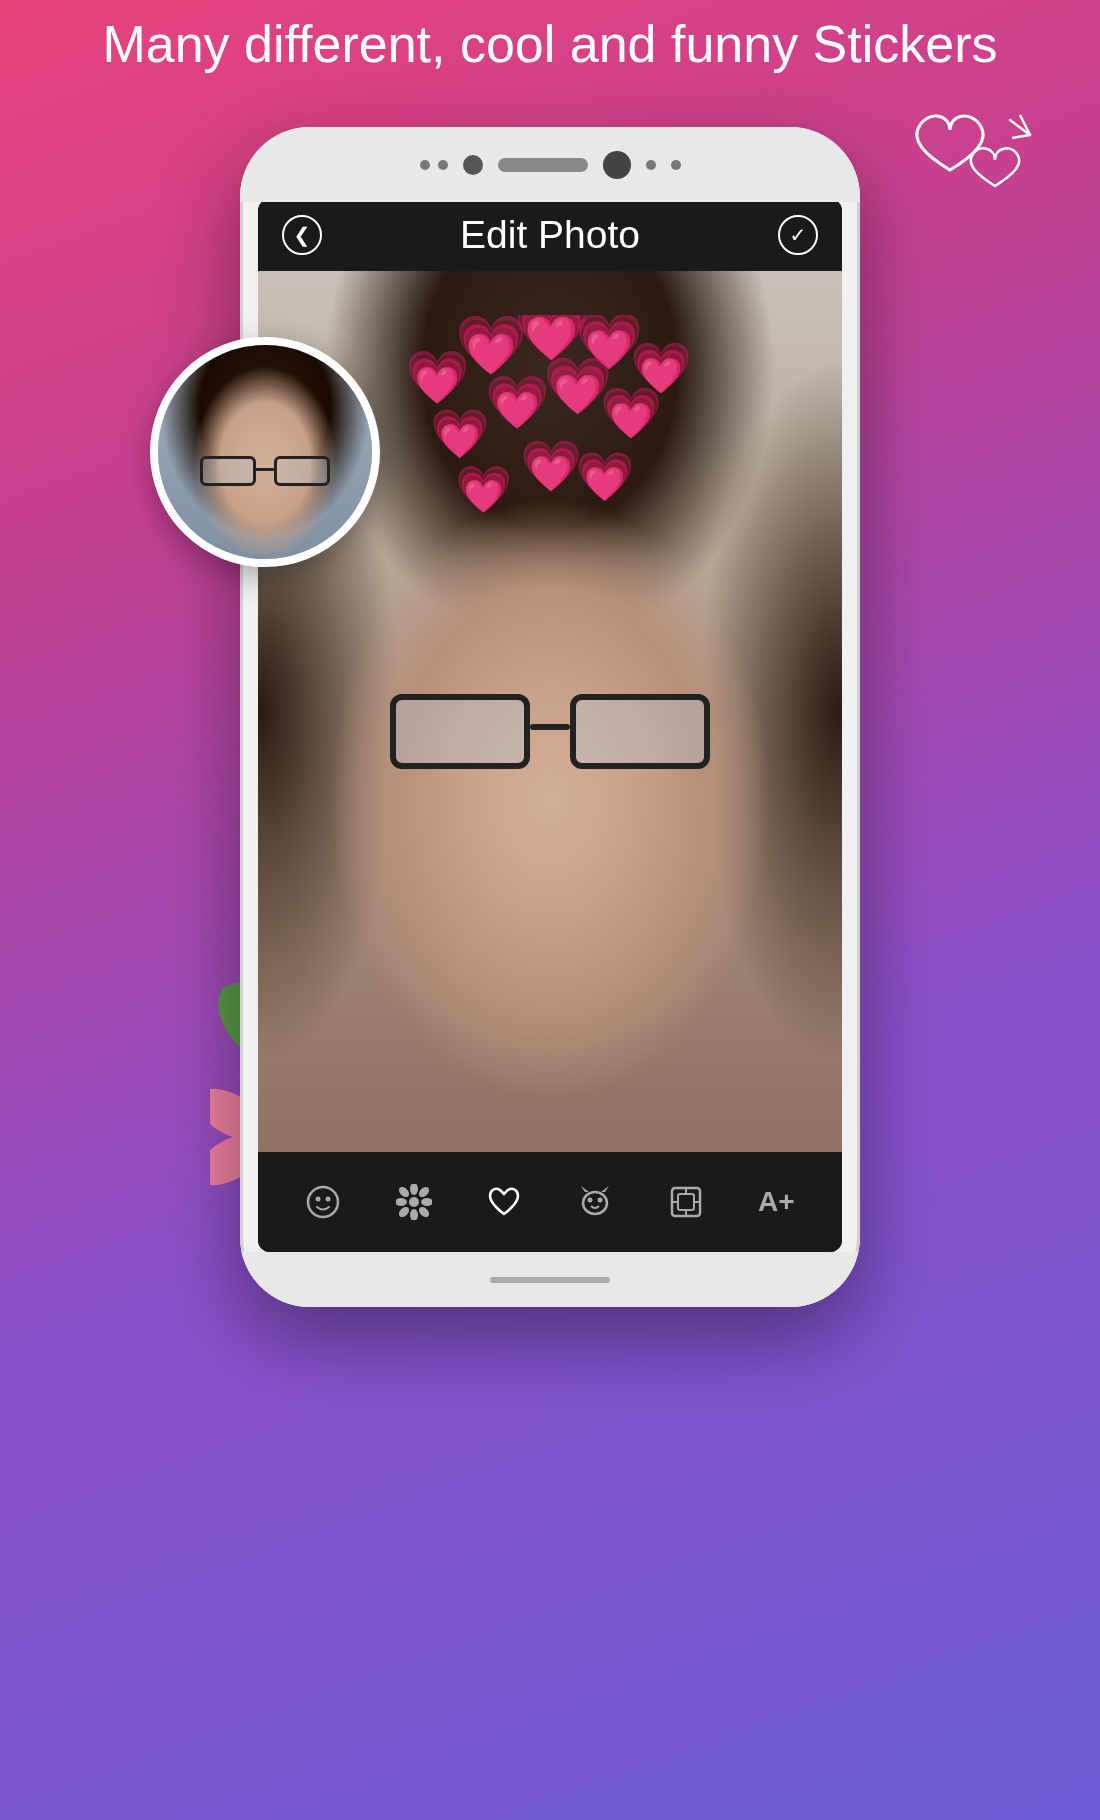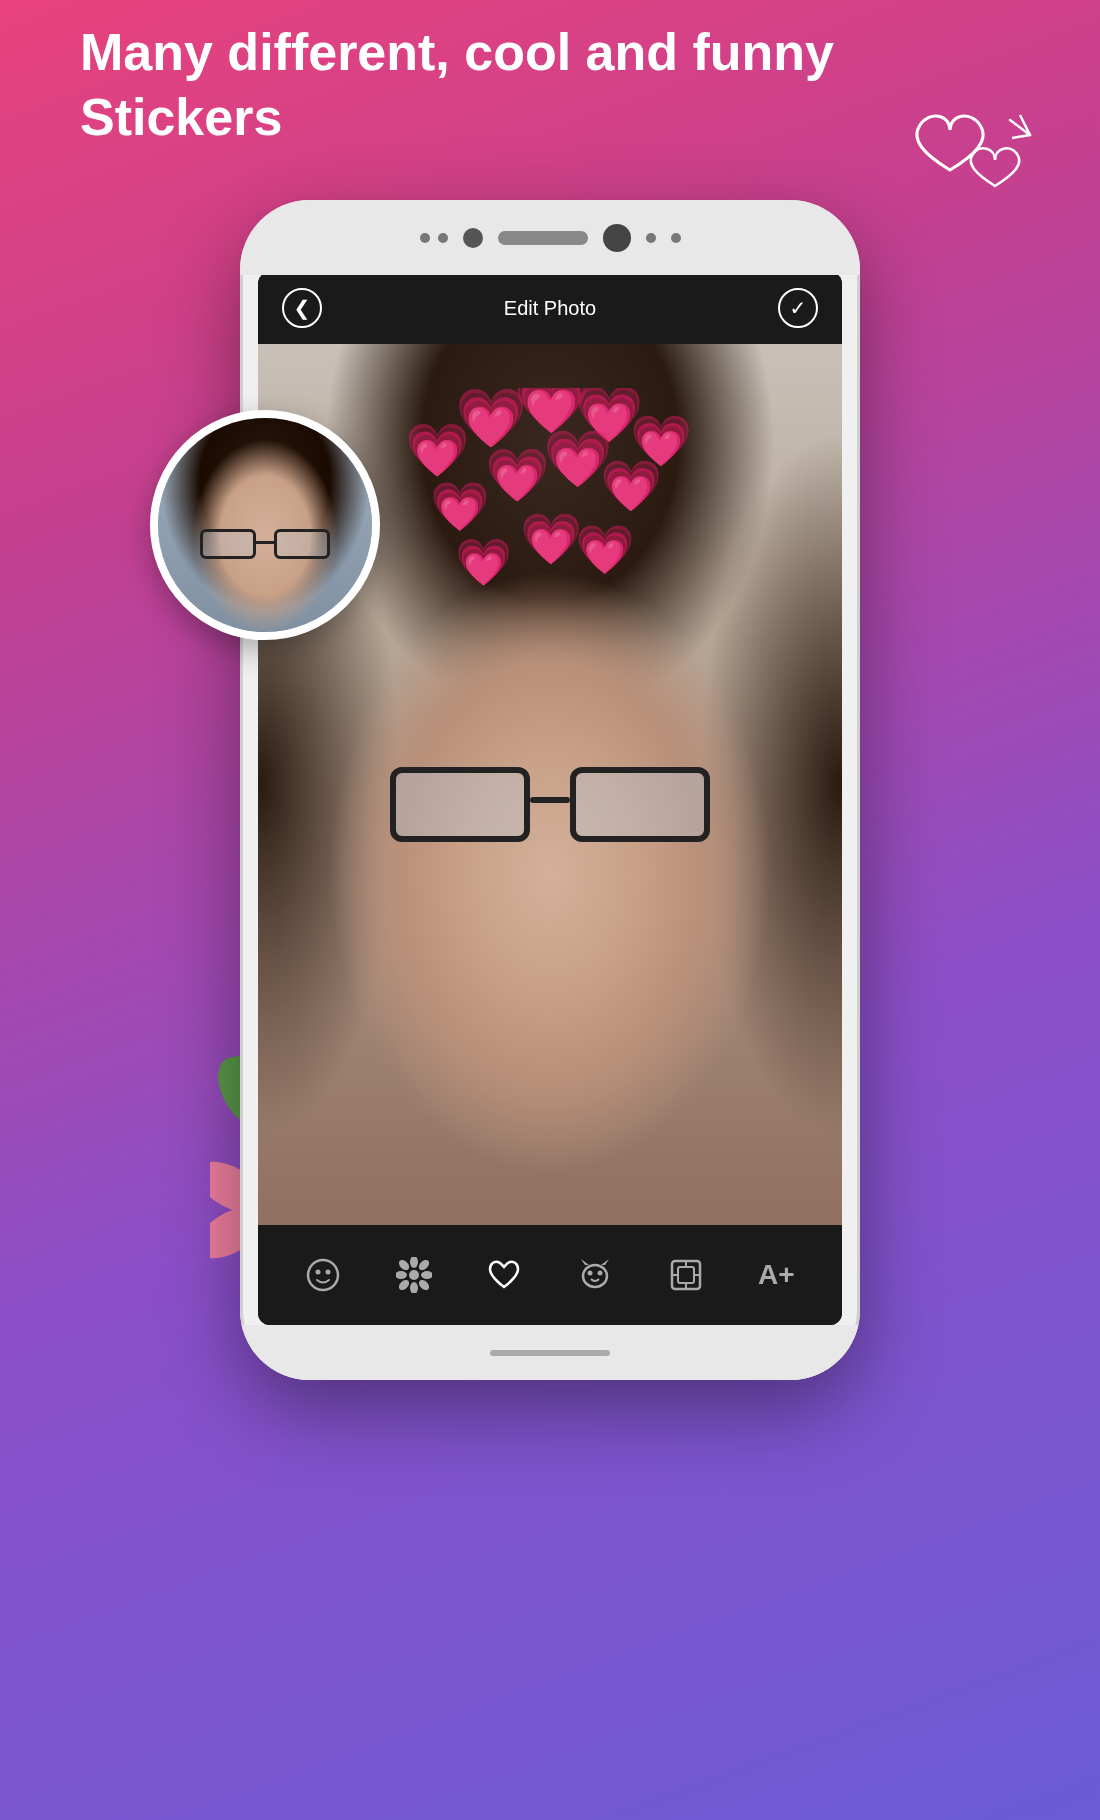--- a/index.html
+++ b/index.html
@@ -28,24 +28,24 @@
       font-size: 80px;
       font-weight: 300;
       text-align: center;
       margin-top: 55px;
       letter-spacing: 2px;
     }
 
     .tagline {
       color: white;
       font-size: 52px;
-      font-weight: 700;
+      font-weight: 400;
       text-align: left;
       line-height: 1.25;
-      margin-top: 20px;
+      margin-top: 12px;
       padding: 0 80px;
     }
 
     
     .heart-decoration {
       position: absolute;
       top: 100px;
       right: 60px;
       width: 140px;
       height: 120px;
@@ -152,21 +152,21 @@
       border-radius: 50%;
       display: flex;
       align-items: center;
       justify-content: center;
       color: white;
       font-size: 20px;
     }
 
     .header-title {
       color: white;
-      font-size: 20px;
+      font-size: 39px;
       font-weight: 400;
     }
 
     
     .photo-area {
       flex: 1;
       position: relative;
       overflow: hidden;
       background: #888;
     }

